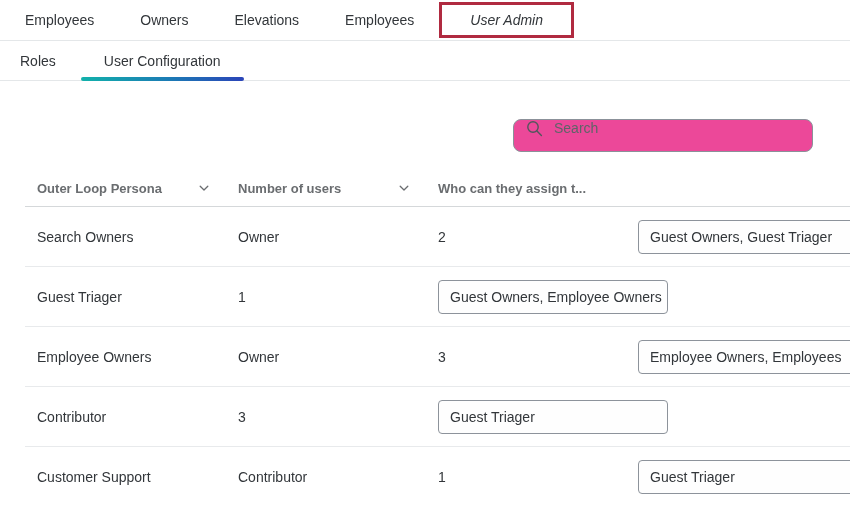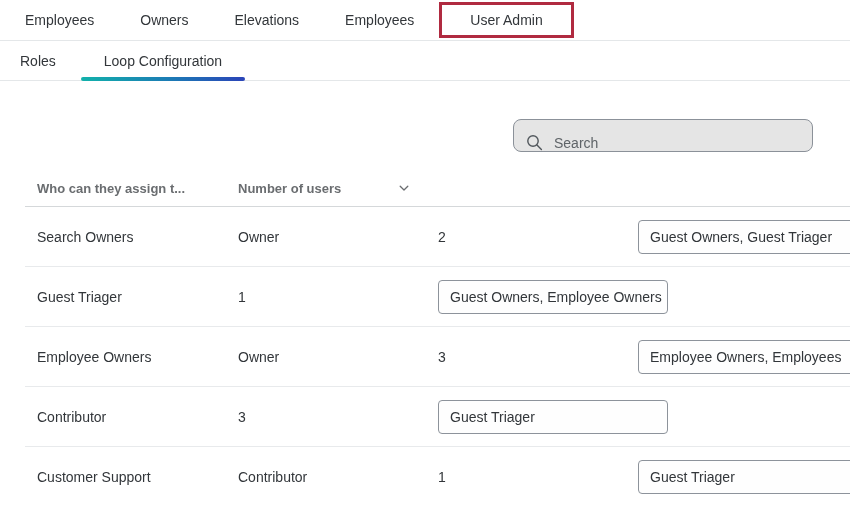--- a/index.html
+++ b/index.html
@@ -27,21 +27,21 @@
     margin-right:46px;
     cursor:pointer;
   }
   .annotation-box {
     border:3px solid #b02a40;
     padding:7px 28px;
     margin-left:-21px;
     display:flex;
     align-items:center;
   }
-  .annotation-box .top-tab { margin-right:0; }
+  .annotation-box .top-tab { margin-right:0;font-style:italic; }
 
   
   .sub-nav {
     height:40px;
     border-bottom:1px solid #e4e7e9;
     display:flex;
     align-items:stretch;
     padding-left:20px;
   }
   .sub-tab {
@@ -66,23 +66,23 @@
   
   .content { position:relative; width:850px; height:424px; }
 
   .search-box {
     position:absolute;
     left:513px; top:38px;
     width:300px; height:33px;
     border:1px solid #8b9199;
     border-radius:8px;
     display:flex;
-    align-items:flex-end;
+    align-items:flex-start;
     padding:0 12px;
-    background:#e5e5e5;
+    background:#ec4899;
   }
   .search-box svg { flex:0 0 auto; margin-right:11px; }
   .search-box input {
     border:none; outline:none;
     font-family:"Liberation Sans", sans-serif;
     font-size:14px;
     color:#32363a;
     width:100%;
     background:transparent;
   }
@@ -149,45 +149,51 @@
   <span class="top-tab">Owners</span>
   <span class="top-tab">Elevations</span>
   <span class="top-tab">Employees</span>
   <div class="annotation-box">
     <span class="top-tab">User Admin</span>
   </div>
 </nav>
 
 <nav class="sub-nav">
   <span class="sub-tab">Roles</span>
-  <span class="sub-tab active">Loop Configuration</span>
+  <span class="sub-tab active">User Configuration</span>
 </nav>
 
 <main class="content">
 
   <div class="search-box">
     <svg width="17" height="17" viewBox="0 0 17 17" fill="none">
       <circle cx="7" cy="7" r="5.2" stroke="#51575c" stroke-width="1.4"></circle>
       <line x1="11" y1="11" x2="15.4" y2="15.4" stroke="#51575c" stroke-width="1.4" stroke-linecap="round"></line>
     </svg>
     <input type="text" placeholder="Search" style="">
   </div>
 
   <div class="table">
 
     <div class="t-row t-head">
-      <div class="cell no-sort">
-        <span>Who can they assign t...</span>
+      <div class="cell">
+        <span>Outer Loop Persona</span>
+        <svg class="chev" width="12" height="12" viewBox="0 0 12 12" fill="none">
+          <path d="M2.2 4.2 L6 8 L9.8 4.2" stroke="#6a6d70" stroke-width="1.3" stroke-linecap="round" stroke-linejoin="round"></path>
+        </svg>
       </div>
       <div class="cell">
         <span>Number of users</span>
         <svg class="chev" width="12" height="12" viewBox="0 0 12 12" fill="none">
           <path d="M2.2 4.2 L6 8 L9.8 4.2" stroke="#6a6d70" stroke-width="1.3" stroke-linecap="round" stroke-linejoin="round"></path>
         </svg>
       </div>
+      <div class="cell no-sort">
+        <span>Who can they assign t...</span>
+      </div>
     </div>
 
     <div class="t-body">
 
       <div class="t-row">
         <div class="cell">Search Owners</div>
         <div class="cell">Owner</div>
         <div class="cell">2</div>
         <div class="cell">
           <div class="assign-field">Guest Owners, Guest Triager</div>

